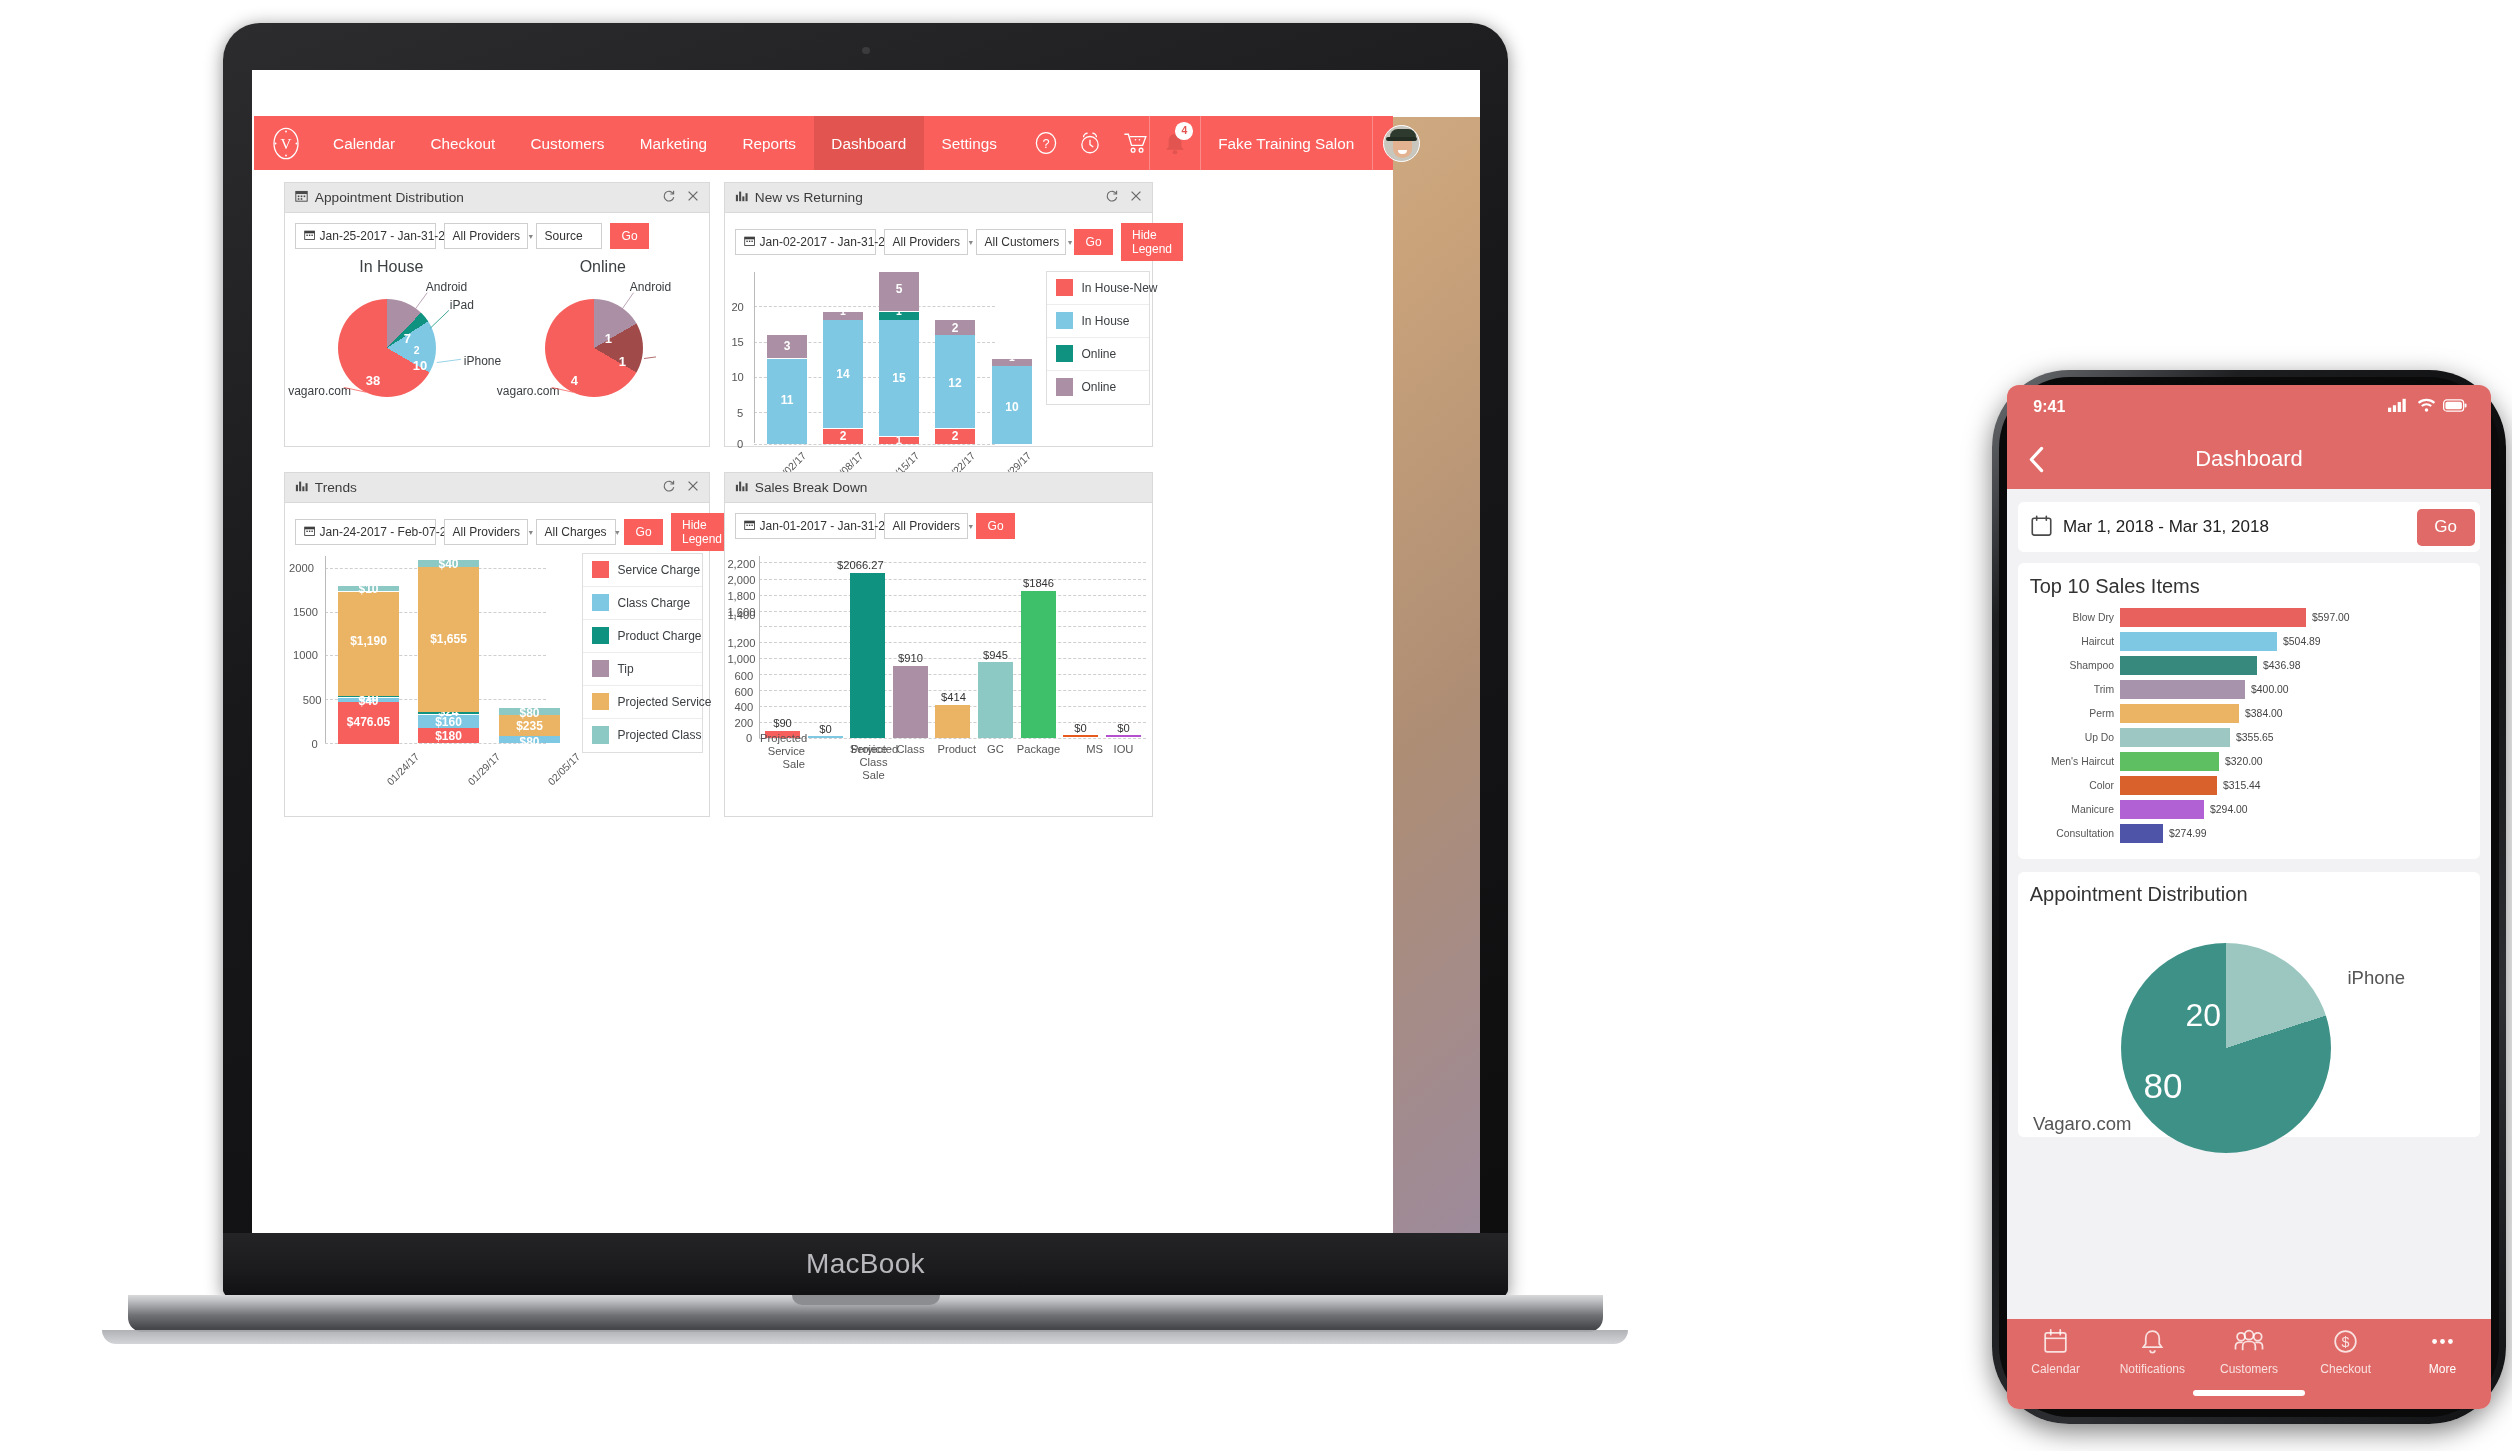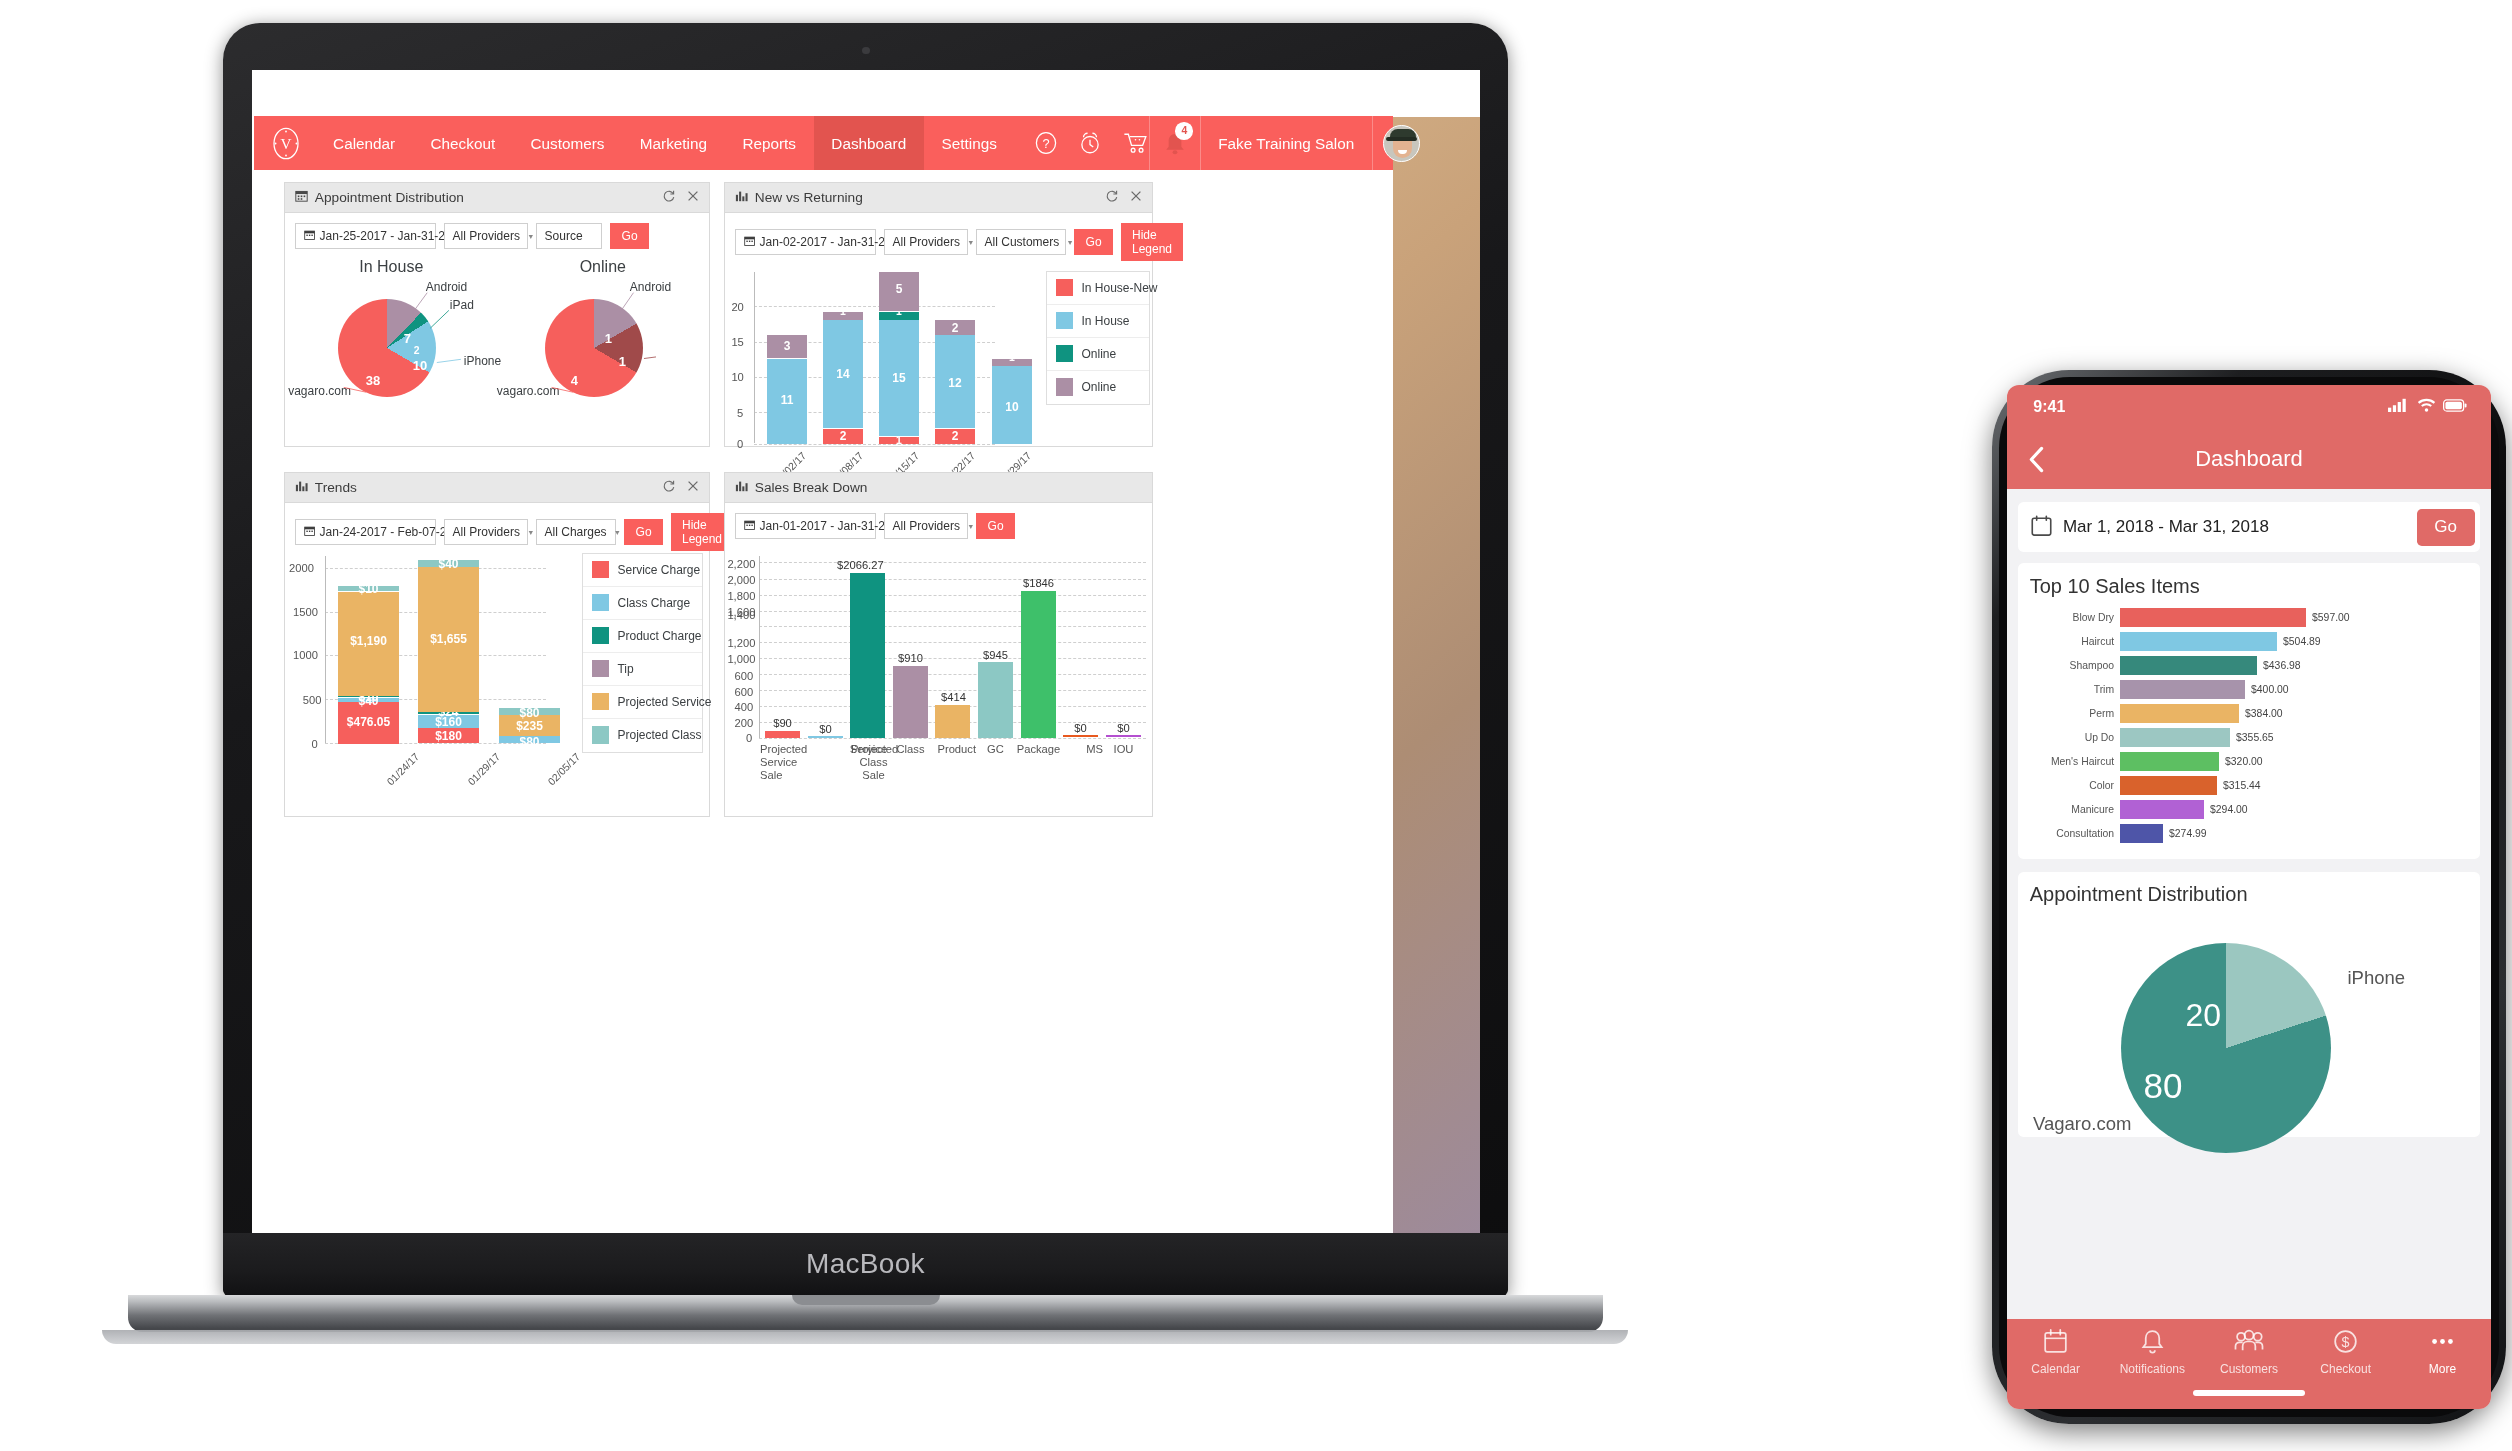--- a/index.html
+++ b/index.html
@@ -665,21 +665,21 @@
               <div class="axis-lbl" style="left:206px; top:146px; width:45px; text-align:center; color:#333; font-size:11.2px;">$414</div>
               <div class="bar" style="left:253px; top:117px; width:35px; height:76px; background:#8cc8c4;"></div>
               <div class="axis-lbl" style="left:248px; top:104px; width:45px; text-align:center; color:#333; font-size:11.2px;">$945</div>
               <div class="bar" style="left:296px; top:46px; width:35px; height:147px; background:#3ec06a;"></div>
               <div class="axis-lbl" style="left:288px; top:32px; width:51px; text-align:center; color:#333; font-size:11.2px;">$1846</div>
               <div class="bar" style="left:338px; top:190px; width:35px; height:2.4px; background:#e8591f;"></div>
               <div class="axis-lbl" style="left:338px; top:177px; width:35px; text-align:center; color:#333; font-size:11.2px;">$0</div>
               <div class="bar" style="left:381px; top:190px; width:35px; height:2.4px; background:#b44fd0;"></div>
               <div class="axis-lbl" style="left:381px; top:177px; width:35px; text-align:center; color:#333; font-size:11.2px;">$0</div>
 
-              <div class="axis-lbl" style="left:35px; top:198px; width:45px; text-align:left; line-height:1.18;">Projected Service Sale</div>
+              <div class="axis-lbl" style="left:35px; top:187px; width:45px; text-align:right; line-height:1.18;">Projected Service Sale</div>
               <div class="axis-lbl" style="left:78px; top:198px; width:45px; text-align:center; line-height:1.18;margin-left:48px;">Projected Class Sale</div>
               <div class="axis-lbl" style="left:121px; top:198px; width:45px; text-align:center;">Service</div>
               <div class="axis-lbl" style="left:163px; top:198px; width:45px; text-align:center;">Class</div>
               <div class="axis-lbl" style="left:206px; top:198px; width:45px; text-align:right;">Product</div>
               <div class="axis-lbl" style="left:248px; top:198px; width:45px; text-align:center;">GC</div>
               <div class="axis-lbl" style="left:291px; top:198px; width:45px; text-align:center;">Package</div>
               <div class="axis-lbl" style="left:333px; top:198px; width:45px; text-align:right;">MS</div>
               <div class="axis-lbl" style="left:376px; top:198px; width:45px; text-align:center;">IOU</div>
             </div>
           </div>

